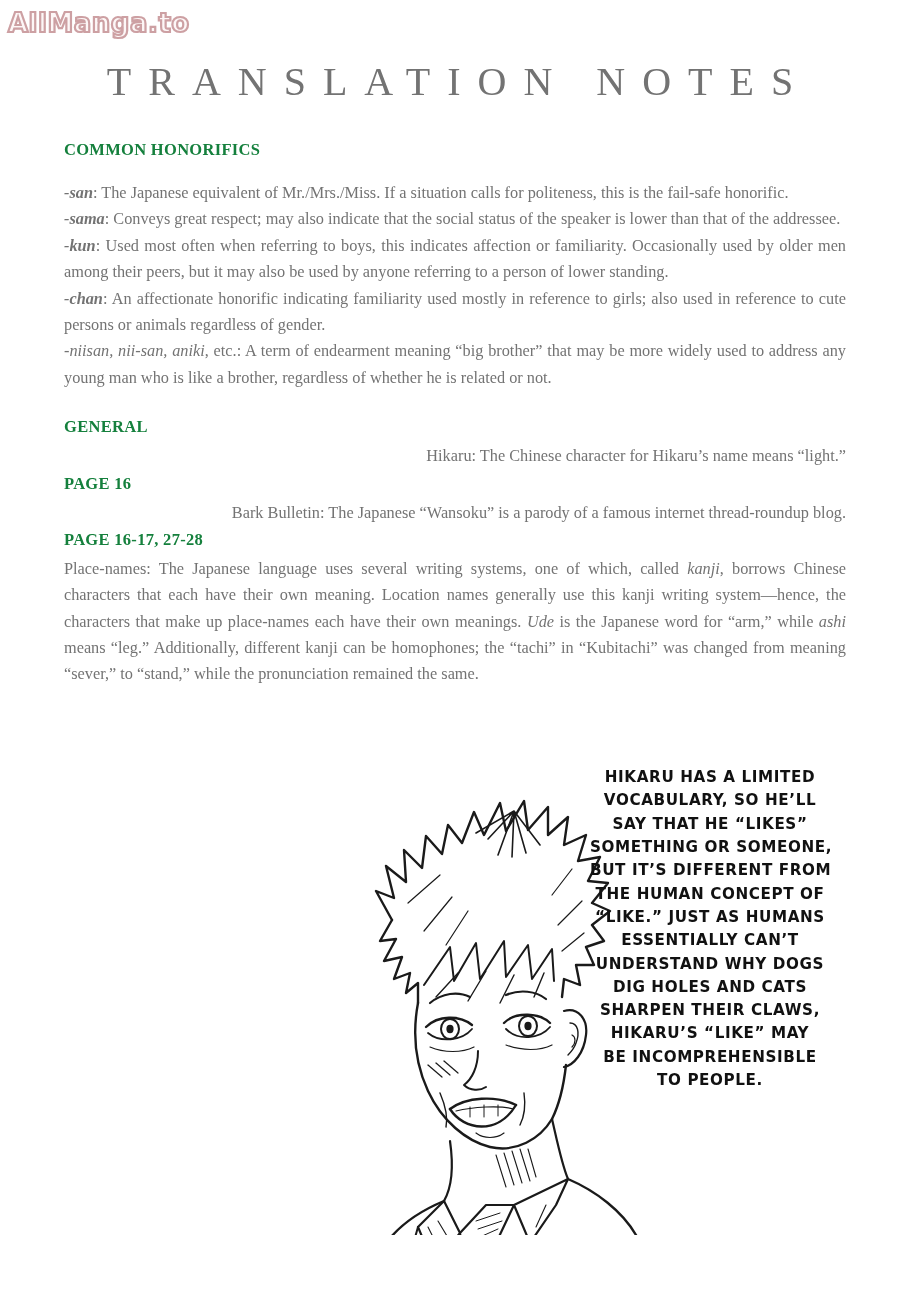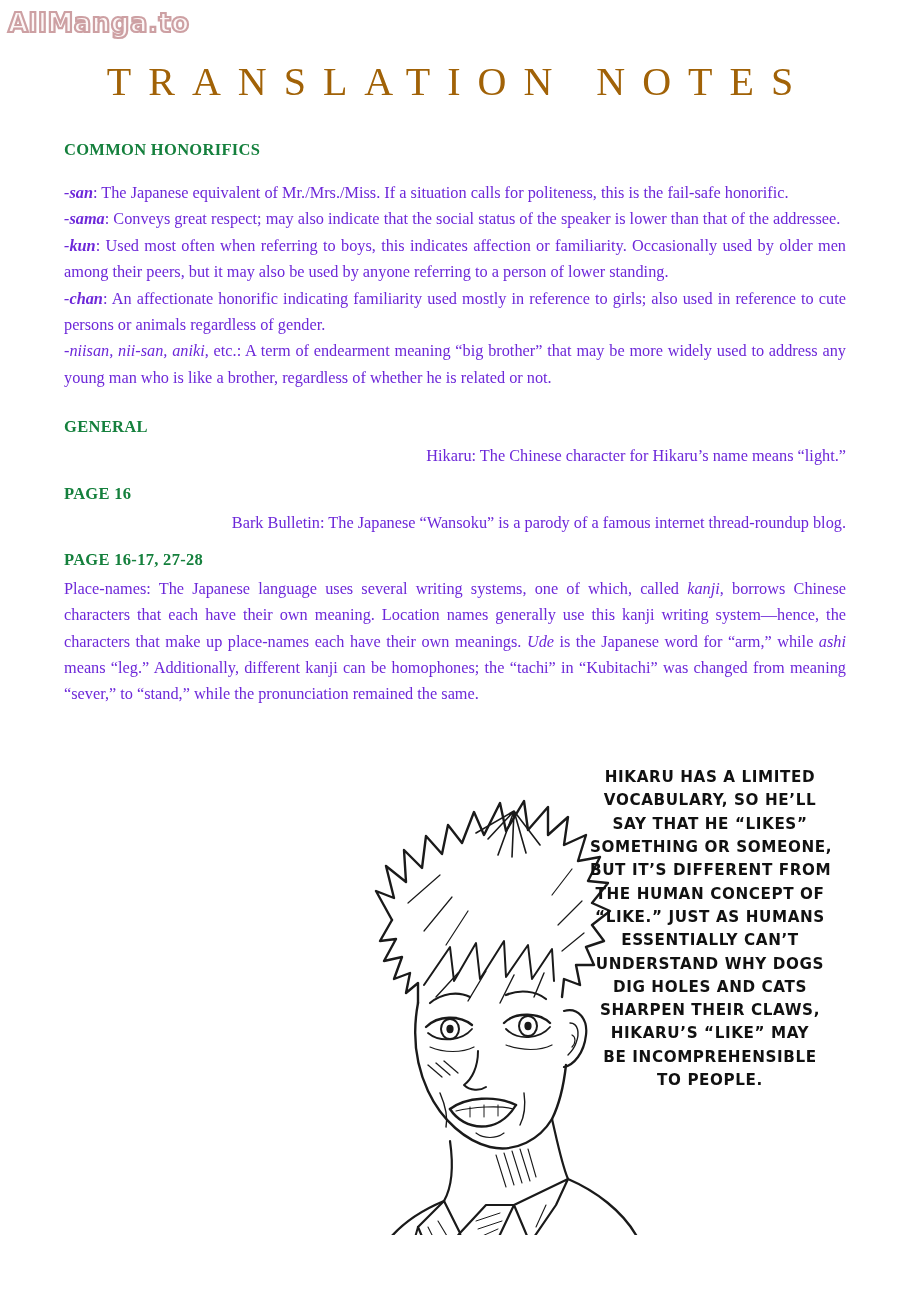--- a/index.html
+++ b/index.html
@@ -39,47 +39,47 @@
   #title {
     position: absolute;
     left: 0;
     top: 58px;
     width: 900px;
     text-align: center;
     font-family: "Liberation Serif", "DejaVu Serif", serif;
     font-size: 40px;
     letter-spacing: 17px;
     text-indent: 17px;
-    color: #a16207;
+    color: #737373;
     font-weight: 400;
   }
 
   
   #article {
     position: absolute;
     left: 64px;
     top: 140px;
     width: 782px;
   }
   .sec-head {
     font-weight: bold;
     font-size: 16.5px;
     letter-spacing: 0.3px;
     margin: 0 0 6px 0;
     color: #15803d;
   }
   .gap-before { margin-top: 26px; }
-  .gap-small { margin-top: 14px; }
+  .gap-small { margin-top: 4px; }
 
   .para {
     font-size: 16.3px;
     line-height: 1.62;
     text-align: justify;
     margin: 0;
-    color: #6d28d9;
+    color: #737373;
     hyphens: none;
   }
   .para.tight { text-align: right; }
   .blockpad { padding-top: 14px; }
 
   .bi { font-weight: bold; font-style: italic; }
   .b  { font-weight: bold; }
   .i  { font-style: italic; margin-top: 24px; }
 
   

